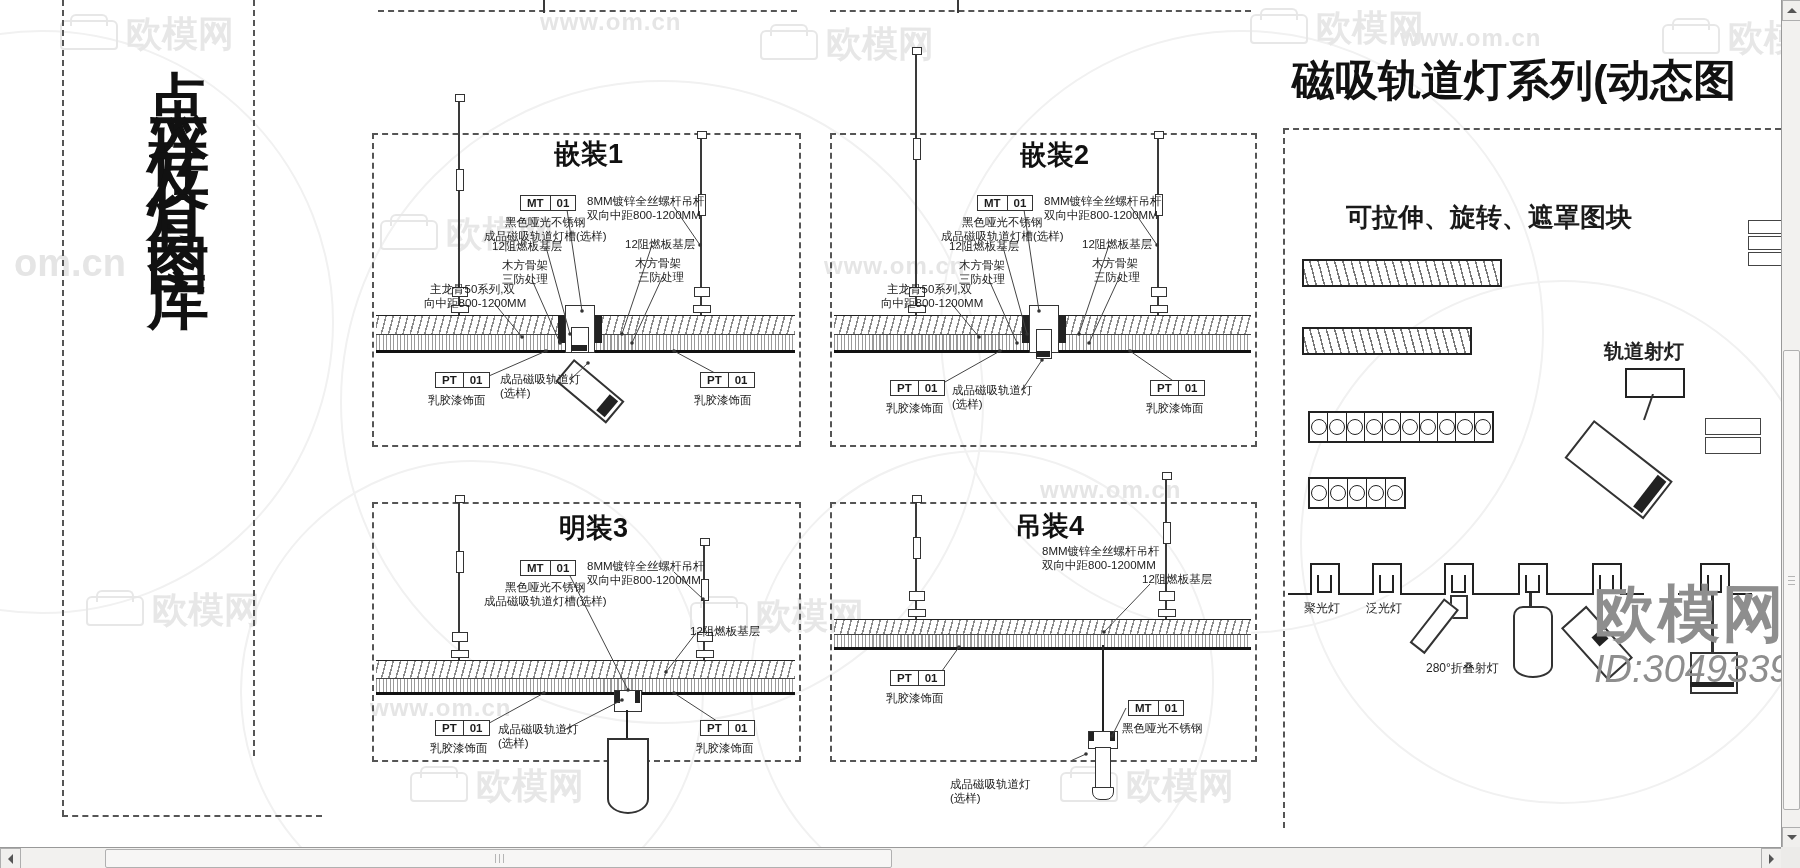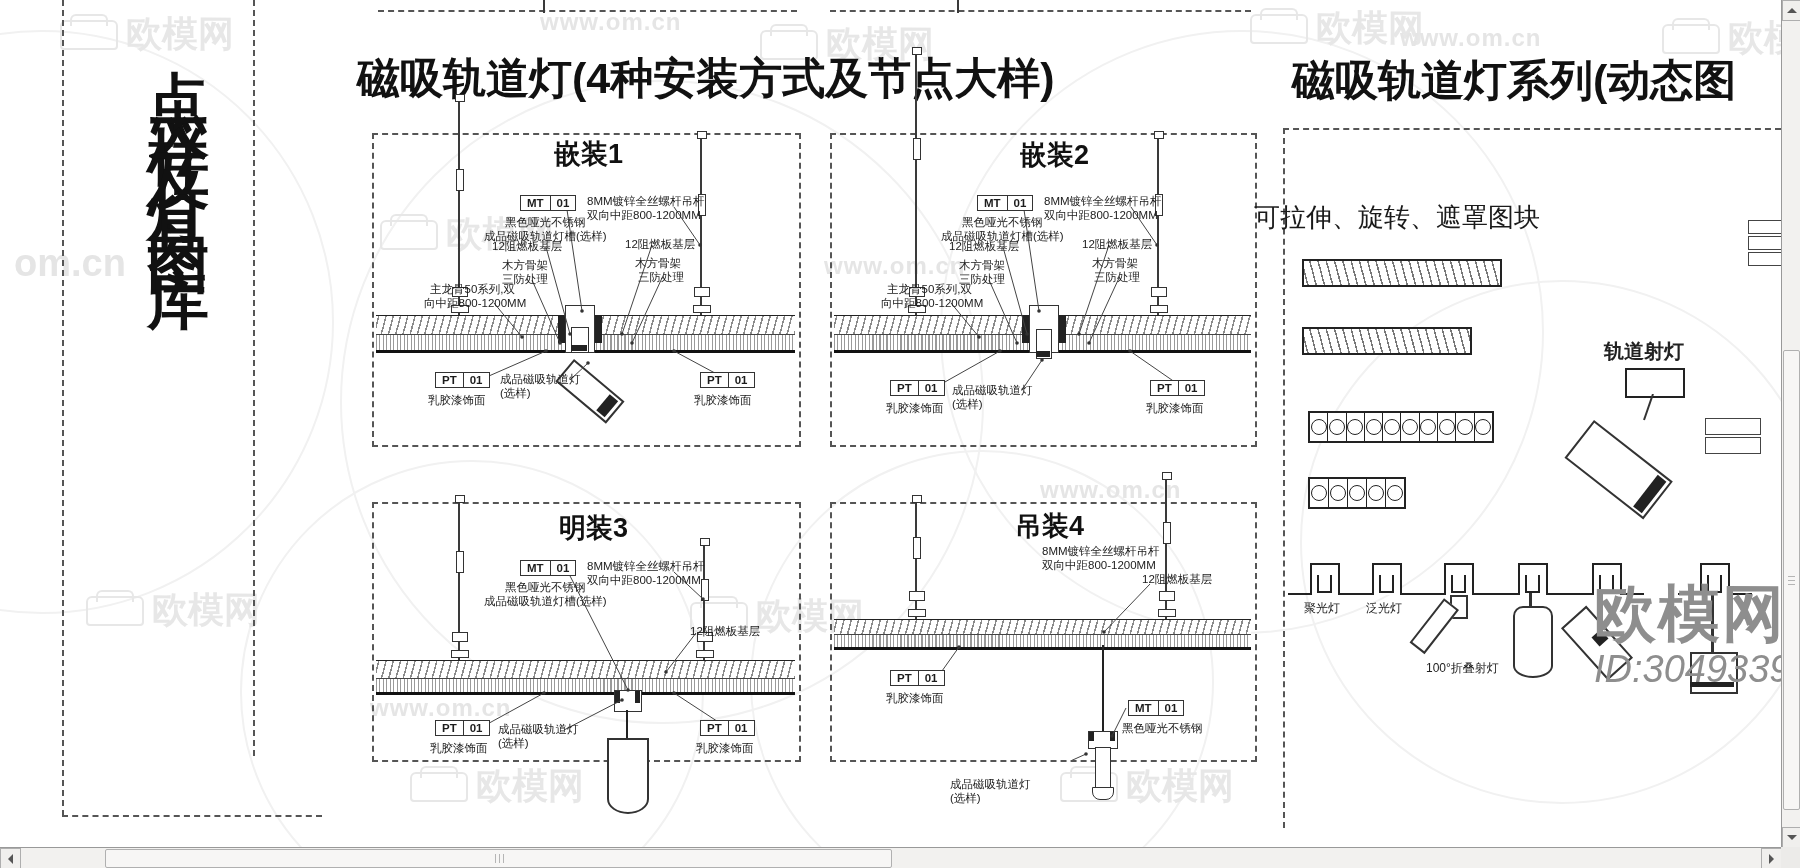--- a/index.html
+++ b/index.html
@@ -150,21 +150,20 @@
   <div class="vdash" style="left:62px;top:0;height:816px;"></div>
   <div class="vdash" style="left:253px;top:0;height:756px;"></div>
   <div class="hdash" style="left:62px;top:815px;width:260px;"></div>
   <div id="left-title">点大样及灯具图库</div>
 
   <div class="hdash" style="left:378px;top:10px;width:419px;"></div>
   <div class="hdash" style="left:830px;top:10px;width:421px;"></div>
   <div class="rod" style="left:543px;top:0;height:13px;"></div>
   <div class="rod" style="left:957px;top:0;height:13px;"></div>
 
-  <div id="main-title" class="sec-title">磁吸轨道灯(4种安装方式及节点大样)</div>
   <div id="right-title" class="sec-title">磁吸轨道灯系列(动态图</div>
 
   <div class="panel" id="panel0" style="left:372px;top:133px;width:425px;height:310px;">
     <div class="band" style="left:2px;top:180px;width:419px;height:33px;">
         <div class="b1"></div>
         <div class="b2"></div>
       </div>
     <div class="fx" style="left:184px;top:170px;width:44px;height:48px;">
       <b class="blk" style="left:0;top:10px;width:7px;height:28px"></b>
       <b class="blk" style="left:37px;top:10px;width:7px;height:28px"></b>
@@ -425,21 +424,21 @@
         <span>MT</span>
         <span>01</span>
       </div>
       <div class="lbl" style="left: 290px; top: 218px;">黑色哑光不锈钢</div>
       <div class="lbl" style="left: 118px; top: 274px;">成品磁吸轨道灯</div>
       <div class="lbl" style="left: 118px; top: 288px;">(选样)</div>
     </div>
 
   <div class="vdash" style="left:1283px;top:128px;height:700px;"></div>
   <div class="hdash" style="left:1283px;top:128px;width:498px;"></div>
-  <div class="note" style="left:1254px;top:200px;">可拉伸、旋转、遮罩图块</div>
+  <div class="note" style="left:1346px;top:200px;font-weight:bold;">可拉伸、旋转、遮罩图块</div>
 
   <div class="tbar" style="left:1302px;top:259px;width:196px;height:24px;"></div>
   <div class="tbar" style="left:1302px;top:327px;width:166px;height:24px;"></div>
 
   <div class="grille" style="left:1308px;top:411px;width:182px;height:28px;">
     <i></i>
       <i></i>
       <i></i>
       <i></i>
       <i></i>
@@ -488,21 +487,21 @@
       <div class="abs" style="left: 1580px; top: 608px; width: 30px; height: 66px; border: 2px solid rgb(51, 51, 51); background: rgb(255, 255, 255); transform: rotate(-42deg); z-index: 2;"></div>
       <div class="abs" style="left: 1594px; top: 632px; width: 12px; height: 12px; background: rgb(34, 34, 34); transform: rotate(-42deg); z-index: 2;"></div>
       <div class="tick" style="left: 1678px; top: 593px; width: 74px;"></div>
       <div class="track" style="left: 1700px; top: 563px;"></div>
       <div class="abs" style="left: 1711px; top: 593px; width: 3px; height: 62px; background: rgb(51, 51, 51); z-index: 2;"></div>
       <div class="abs" style="left: 1690px; top: 652px; width: 44px; height: 38px; border: 2px solid rgb(51, 51, 51); background: rgb(255, 255, 255); z-index: 2;"></div>
       <div class="abs" style="left: 1690px; top: 682px; width: 44px; height: 5px; background: rgb(34, 34, 34); z-index: 2;"></div>
     </div>
   <div class="rlabel" style="left:1304px;top:600px;">聚光灯</div>
   <div class="rlabel" style="left:1366px;top:600px;">泛光灯</div>
-  <div class="rlabel" style="left:1426px;top:660px;">100°折叠射灯</div>
+  <div class="rlabel" style="left:1426px;top:660px;">280°折叠射灯</div>
 
   <div id="brand">欧模网</div>
   <div id="brand-id">ID:3049339</div>
 
   <div class="sb" id="sb-h">
     <div class="sb-btn" style="left:0;top:0;width:19px;height:20px;">
         <span class="tri l"></span>
       </div>
     <div class="thumb" style="left:105px;top:1px;width:785px;height:17px;">
         <span class="grip-h"></span>

